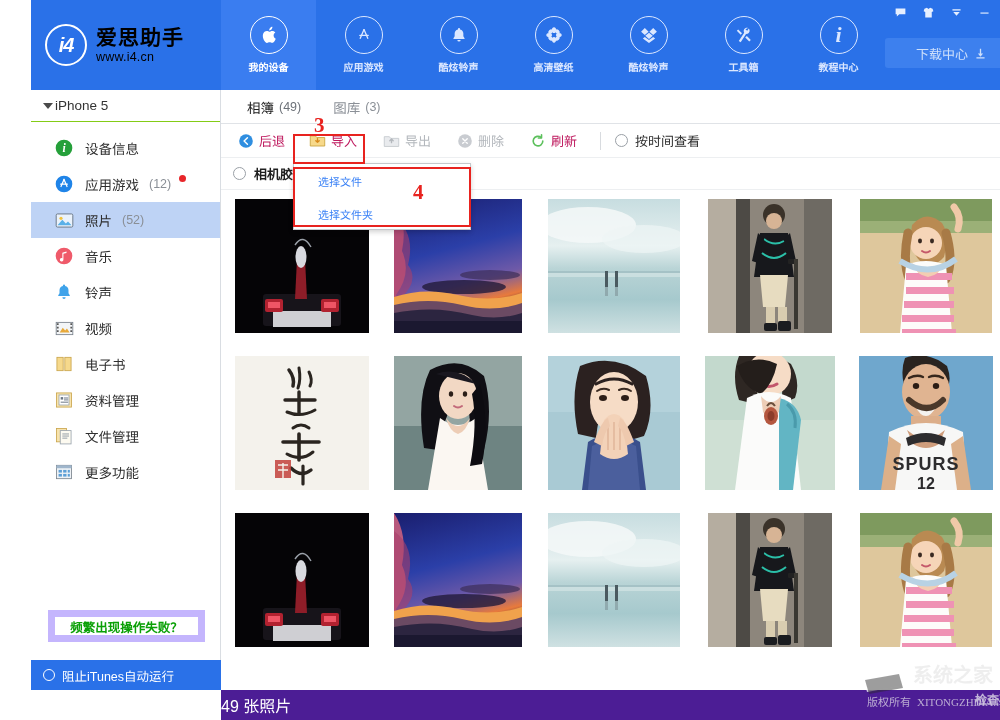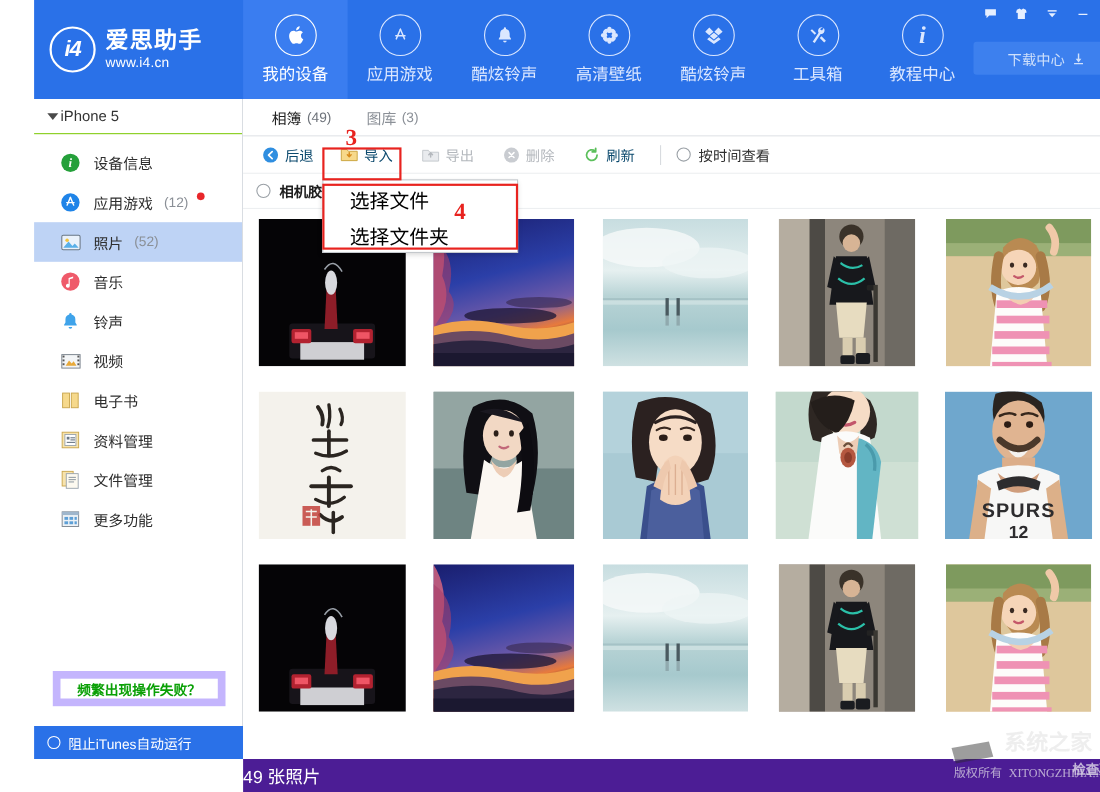--- a/index.html
+++ b/index.html
@@ -20,41 +20,41 @@
     position: absolute; left: 0; top: 0; width: 190px; height: 90px;
     display: flex; align-items: center; padding-left: 14px; gap: 9px;
   }
   .brand-logo {
     width: 42px; height: 42px; border-radius: 50%;
     border: 2px solid #fff; display: flex; align-items: center;
     justify-content: center; color: #fff; font-size: 20px;
     font-weight: bold; font-style: italic; letter-spacing: -1px;
     flex: 0 0 auto;
   }
-  .brand-text { color: #ffffff; line-height: 1.1; }
+  .brand-text { color: #000000; line-height: 1.1; }
   .brand-name { font-size: 21px; font-weight: bold; letter-spacing: 1px; }
   .brand-url { font-size: 12.5px; letter-spacing: 0.2px; margin-top: 2px; }
 
   .navbar {
     position: absolute; left: 190px; top: 0; height: 90px;
     display: flex; align-items: flex-start;
   }
   .nav-item {
     width: 95px; height: 90px; display: flex; flex-direction: column;
     align-items: center; justify-content: center; gap: 5px;
     cursor: pointer; color: #dbe7ff;
   }
   .nav-item.active { background: #3a7df0; color: #fff; }
   .nav-circle {
     width: 38px; height: 38px; border-radius: 50%;
     border: 1.6px solid currentColor; display: flex;
     align-items: center; justify-content: center;
   }
   .nav-circle svg { display: block; }
-  .nav-label { font-size: 15px; }
+  .nav-label { font-size: 10px; font-weight: bold; }
 
   .win-controls {
     position: absolute; right: 6px; top: 0; height: 24px;
     display: flex; align-items: center; gap: 2px;
   }
   .win-btn {
     width: 26px; height: 22px; display: flex; align-items: center;
     justify-content: center; color: #e6efff; cursor: pointer;
   }
 
@@ -126,21 +126,21 @@
   .tab.active { color: #222; }
   .tab .num { font-size: 12.5px; color: #8b9097; }
   .tab.active .num { color: #6d7279; }
 
   .toolbar {
     height: 34px; display: flex; align-items: center;
     padding-left: 8px; gap: 2px; border-bottom: 1px solid #edeff1;
   }
   .tb-btn {
     display: flex; align-items: center; gap: 5px; height: 26px;
-    padding: 0 9px; font-size: 13px; color: #0c4a6e; cursor: pointer;
+    padding: 0 9px; font-size: 13px; color: #be185d; cursor: pointer;
     position: relative; white-space: nowrap;
   }
   .tb-btn.disabled { color: #b4b8bd; cursor: default; }
   .tb-sep { width: 1px; height: 18px; background: #d8dbdf; margin: 0 12px; }
   .tb-radio {
     display: flex; align-items: center; gap: 7px; font-size: 13px;
     color: #2f2f2f; cursor: pointer;
   }
   .tb-radio .radio-o { border-color: #9aa0a6; width: 13px; height: 13px; }
 
@@ -189,21 +189,21 @@
   }
 
   
   .dropdown {
     position: absolute; left: 262px; top: 163px; width: 178px; height: 67px;
     background: #fff; border: 1px solid #c4c8cc;
     box-shadow: 0 2px 5px rgba(0,0,0,0.18); z-index: 40;
   }
   .dd-item {
     height: 33px; display: flex; align-items: center; padding-left: 24px;
-    font-size: 18px; color: #000000; cursor: pointer;
+    font-size: 11px; color: #3b82f6; cursor: pointer;
   }
 
   
   .watermark {
     position: absolute; right: 2px; bottom: 0; width: 176px; height: 62px;
     pointer-events: none; opacity: 0.92;
   }
 </style>
 </head>
 <body>

